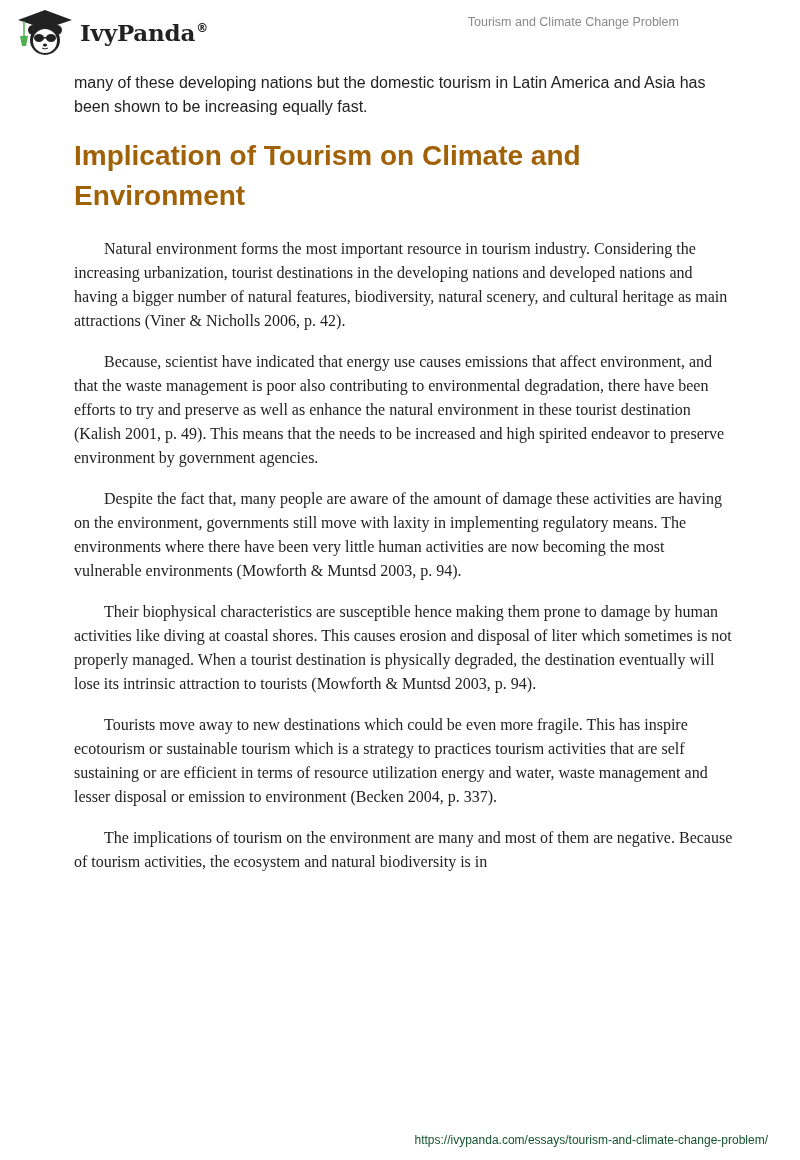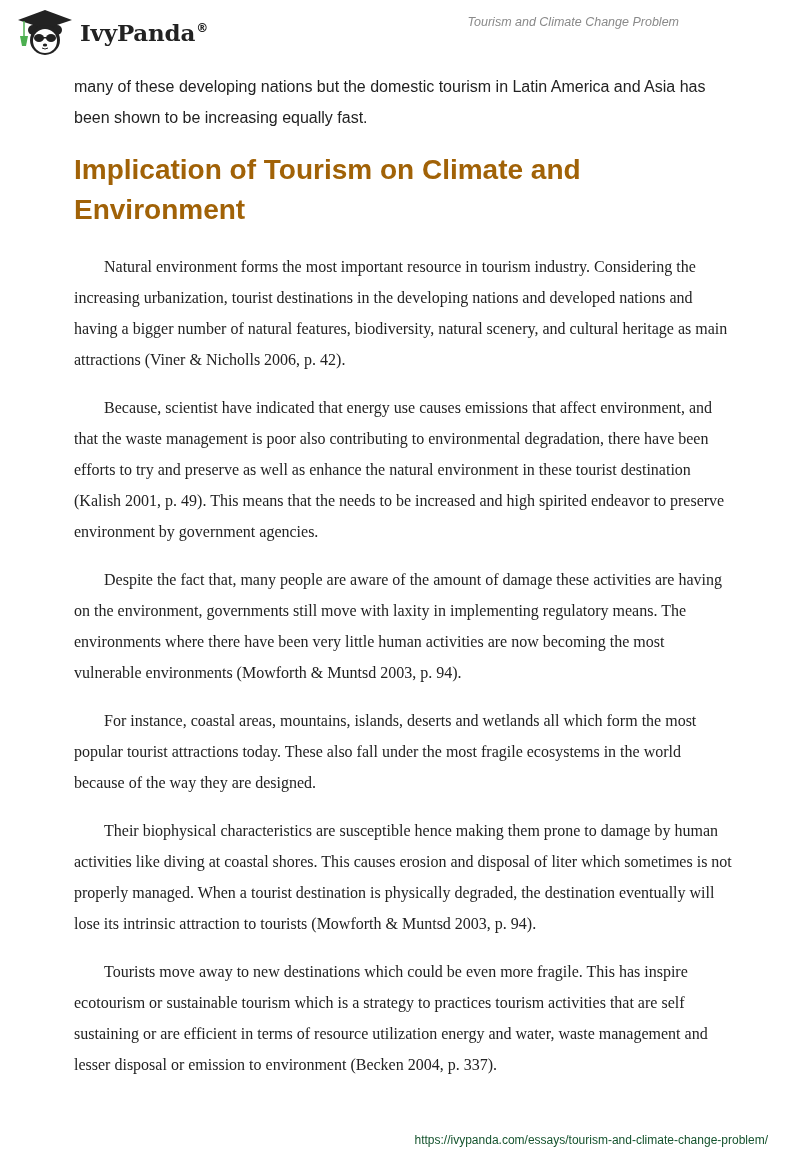--- a/index.html
+++ b/index.html
@@ -2,23 +2,23 @@
 <html><head>
 <meta charset="utf-8">
 <style>
   html, body { margin: 0; padding: 0; background: #ffffff; }
   body { width: 800px; height: 1160px; position: relative; overflow: hidden; font-family: "Liberation Sans", sans-serif; color: #222222; }
   .header { position: absolute; top: 0; left: 0; width: 712px; height: 60px; text-align: right; }
   .logo { position: absolute; left: 16px; top: 8px; display: flex; align-items: center; text-decoration: none; }
   .logo-mark { width: 58px; height: 48px; }
   .logo-text { font-family: "DejaVu Serif", "Liberation Serif", serif; font-weight: bold; font-size: 23px; color: #222; margin-left: 6px; letter-spacing: -0.2px; }
   .logo-reg { font-size: 12px; vertical-align: super; margin-left: 1px; font-family: "DejaVu Sans", sans-serif; font-weight: bold; }
-  .doc-title { position: absolute; right: 33px; top: 15px; font-size: 12.5px; color: #8a8a8a; font-style: italic; }
+  .doc-title { position: absolute; right: 33px; top: 15px; font-size: 12.5px; color: #8a8a8a; }
   .content { position: absolute; left: 74px; top: 71px; width: 660px; }
-  .content p { margin: 0 0 17px 0; font-size: 16px; line-height: 31px; color: #222; }
+  .content p { margin: 0 0 17px 0; font-size: 16px; line-height: 24px; color: #222; }
   .content p.indent { text-indent: 30px; font-family: Liberation Serif, serif; }
   .content h2 { margin: 2px 0 21px 0; font-size: 28px; line-height: 40px; font-weight: bold; color: #a16207; }
   .footer-url { position: absolute; right: 32px; top: 1133px; font-size: 12px; color: #14532d; }
 </style>
 </head>
 <body>
 
 <div class="header">
   <a class="logo">
     <svg class="logo-mark" viewBox="0 0 58 48">
@@ -46,18 +46,18 @@
   </a>
   <div class="doc-title">Tourism and Climate Change Problem</div>
 </div>
 
 <div class="content">
   <p>many of these developing nations but the domestic tourism in Latin America and Asia has been shown to be increasing equally fast.</p>
   <h2>Implication of Tourism on Climate and Environment</h2>
   <p class="indent">Natural environment forms the most important resource in tourism industry. Considering the increasing urbanization, tourist destinations in the developing nations and developed nations and having a bigger number of natural features, biodiversity, natural scenery, and cultural heritage as main attractions (Viner &amp; Nicholls 2006, p. 42).</p>
   <p class="indent">Because, scientist have indicated that energy use causes emissions that affect environment, and that the waste management is poor also contributing to environmental degradation, there have been efforts to try and preserve as well as enhance the natural environment in these tourist destination (Kalish 2001, p. 49). This means that the needs to be increased and high spirited endeavor to preserve environment by government agencies.</p>
   <p class="indent">Despite the fact that, many people are aware of the amount of damage these activities are having on the environment, governments still move with laxity in implementing regulatory means. The environments where there have been very little human activities are now becoming the most vulnerable environments (Mowforth &amp; Muntsd 2003, p. 94).</p>
-  <p class="indent">For instance, coastal areas, mountains, islands, deserts and wetlands all which form the most popular tourist attractions today. These also fall under the most fragile ecosystems in the world because of the way they are designed.</p>
   <p class="indent">Their biophysical characteristics are susceptible hence making them prone to damage by human activities like diving at coastal shores. This causes erosion and disposal of liter which sometimes is not properly managed. When a tourist destination is physically degraded, the destination eventually will lose its intrinsic attraction to tourists (Mowforth &amp; Muntsd 2003, p. 94).</p>
   <p class="indent">Tourists move away to new destinations which could be even more fragile. This has inspire ecotourism or sustainable tourism which is a strategy to practices tourism activities that are self sustaining or are efficient in terms of resource utilization energy and water, waste management and lesser disposal or emission to environment (Becken 2004, p. 337).</p>
+  <p class="indent">The implications of tourism on the environment are many and most of them are negative. Because of tourism activities, the ecosystem and natural biodiversity is in</p>
 </div>
 
 <div class="footer-url">https://ivypanda.com/essays/tourism-and-climate-change-problem/</div>
 
 </body></html>

